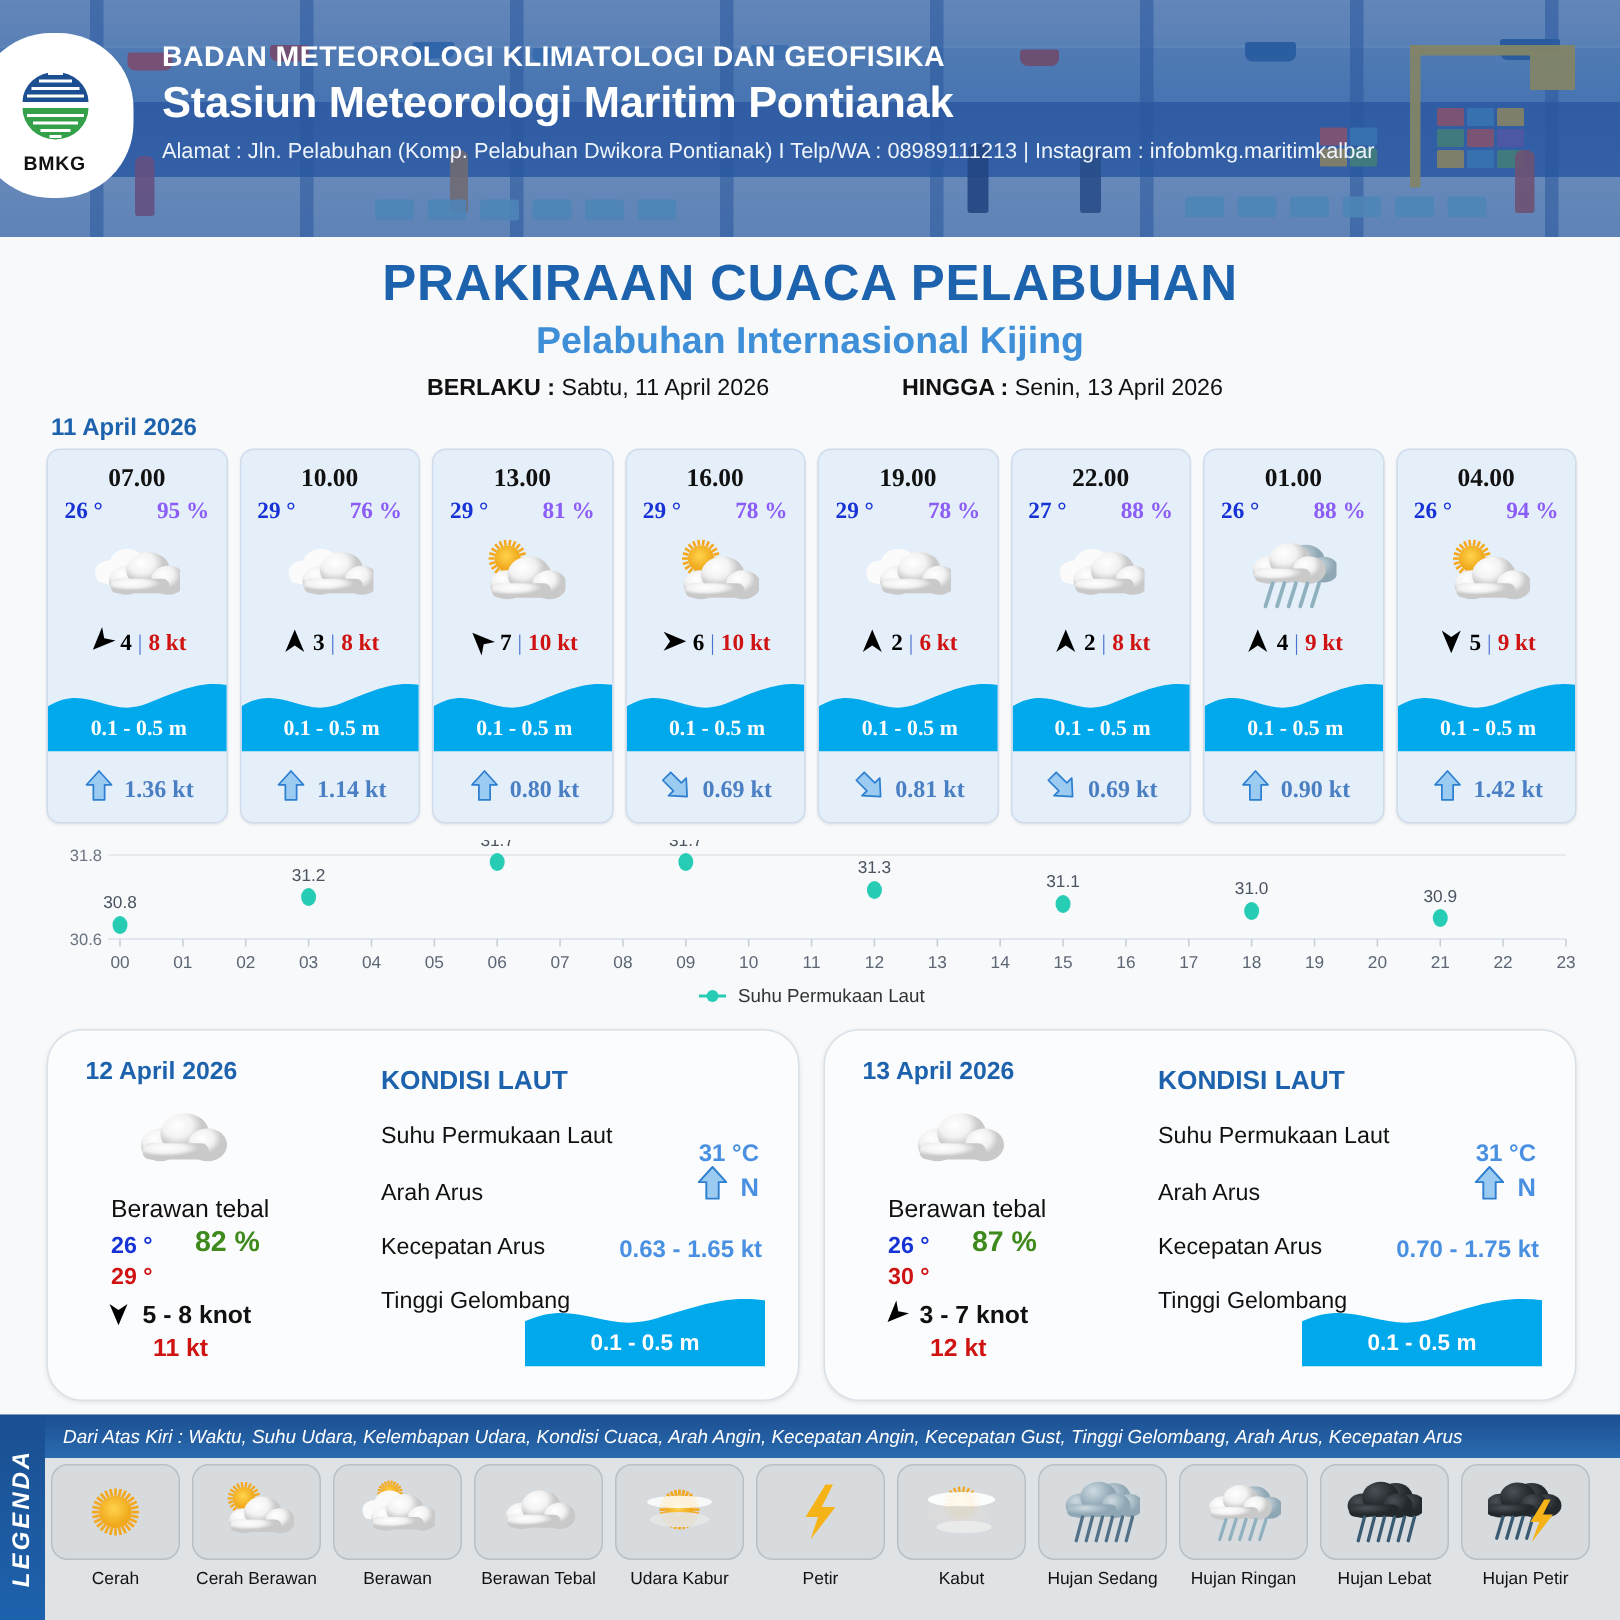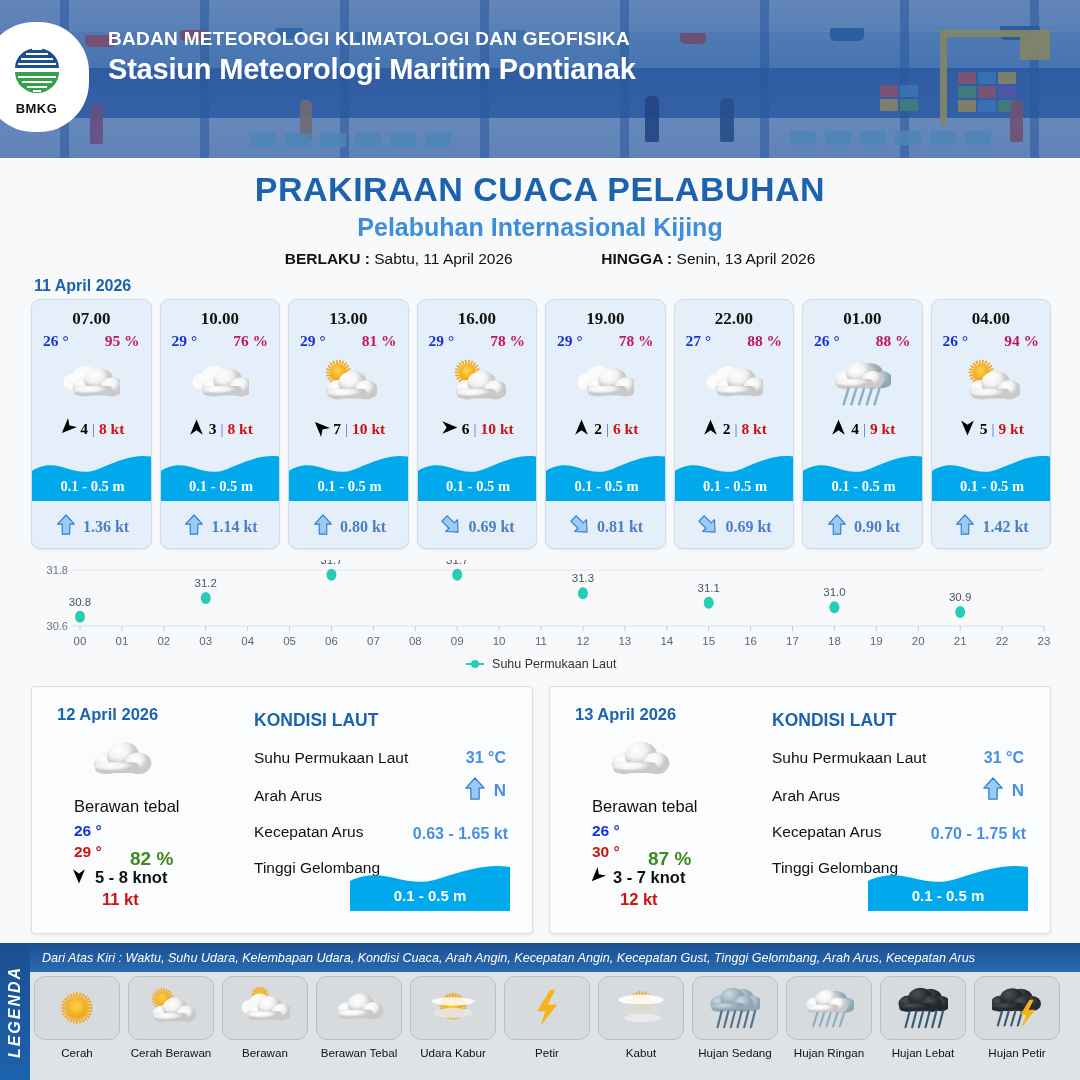--- a/index.html
+++ b/index.html
@@ -67,21 +67,21 @@
   .cards { position:absolute; left:31px; top:299px; width:1020px; display:flex; gap:8px; }
   .card {
     width:121px; height:250px; background:#e5eff9; border:1px solid #cfdced;
     border-radius:9px; overflow:hidden; position:relative;
     box-shadow:0 1px 2px rgba(0,0,0,.08);
     font-family:Liberation Serif, serif;
   }
   .c-time { text-align:center; font-size:17px; font-weight:bold; color:#111; margin-top:9px; }
   .c-vals { display:flex; justify-content:space-between; padding:3px 11px 0 11px; }
   .c-temp { font-size:15.5px; font-weight:bold; color:#1733d6; }
-  .c-hum { font-size:15.5px; font-weight:bold; color:#be185d; }
+  .c-hum { font-size:15.5px; font-weight:bold; color:#8b5cf6; }
   .c-icon { height:58px; display:flex; align-items:center; justify-content:center; margin-top:4px; }
   .c-wind { display:flex; align-items:center; justify-content:center; gap:3px; margin-top:6px; }
   .c-dir { font-size:18px; line-height:1; color:#000; }
   .c-wnum { font-size:15.5px; font-weight:bold; color:#000; }
   .c-bar { font-size:15px; color:#4a6fd0; margin:0 1px; }
   .c-gust { font-size:15.5px; font-weight:bold; color:#cf1212; }
   .wave-zone { position:absolute; left:0; bottom:47px; width:121px; height:58px; }
   .wave-svg { position:absolute; left:0; bottom:0; width:121px; height:58px; }
   .wave-label {
     position:absolute; left:0; bottom:6px; width:121px; text-align:center;
@@ -99,38 +99,38 @@
   .chart-legend {
     position:absolute; left:0; top:97px; width:1026px; text-align:center;
     font-size:12.5px; color:#333;
   }
   .lg-dot { display:inline-block; vertical-align:middle; margin-right:5px; }
 
   
   .days { position:absolute; left:31px; top:686px; width:1020px; display:flex; gap:16px; }
   .daypanel {
     width:502px; height:248px; background:#fbfcfd; border:1px solid #d8e0e8;
-    border-radius:4px; position:relative; box-shadow:0 1px 3px rgba(0,0,0,.08);
+    border-radius:24px; position:relative; box-shadow:0 1px 3px rgba(0,0,0,.08);
   }
   .dp-date { position:absolute; left:25px; top:18px; font-size:16.5px; font-weight:bold; color:#1d62ad; }
   .dp-icon { position:absolute; left:58px; top:42px; }
   .dp-cond { position:absolute; left:42px; top:110px; font-size:16.5px; color:#111; }
   .dp-tmin { position:absolute; left:42px; top:135px; font-size:15.5px; font-weight:bold; color:#1733d6; }
   .dp-tmax { position:absolute; left:42px; top:156px; font-size:15.5px; font-weight:bold; color:#cf1212; }
-  .dp-hum { position:absolute; left:98px; top:161px; font-size:19px; font-weight:bold; color:#3f8a1c; }
+  .dp-hum { position:absolute; left:98px; top:131px; font-size:19px; font-weight:bold; color:#3f8a1c; }
   .dp-wind { position:absolute; left:38px; top:180px; display:flex; align-items:center; gap:7px; }
   .dp-wdir { font-size:17px; color:#000; line-height:1; }
   .dp-wrange { font-size:16.5px; font-weight:bold; color:#111; }
   .dp-gust { position:absolute; left:70px; top:203px; font-size:16.5px; font-weight:bold; color:#cf1212; }
 
   .dp-sea-title { position:absolute; left:222px; top:23px; font-size:17.5px; font-weight:bold; color:#1d62ad; }
   .dp-r { position:absolute; left:222px; font-size:15.5px; color:#111; }
   .dp-r1 { top:62px; } .dp-r2 { top:100px; } .dp-r3 { top:136px; } .dp-r4 { top:172px; }
   .dp-v { position:absolute; font-size:16px; font-weight:bold; color:#4a90e2; }
-  .dp-sst { right:26px; top:62px; }
+  .dp-sst { right:26px; top:74px; }
   .dp-cdir { right:26px; top:90px; display:flex; align-items:center; gap:8px; }
   .dp-cdir .n { font-size:17px; font-weight:bold; color:#4a90e2; }
   .dp-cspd { right:24px; top:138px; }
   .dp-wavebox { position:absolute; right:22px; bottom:22px; width:160px; height:58px; }
   .dp-wavelbl {
     position:absolute; left:0; bottom:7px; width:160px; text-align:center;
     font-size:15px; font-weight:bold; color:#fff;
   }
 
   
@@ -235,20 +235,21 @@
           <path d="M24,53 L32,53" stroke="#fff" stroke-width="2"></path>
         </g>
       </svg>
     </div>
     <div class="logo-txt">BMKG</div>
   </div>
 
   <div class="hdr-text">
     <div class="hdr-line1">BADAN METEOROLOGI KLIMATOLOGI DAN GEOFISIKA</div>
     <div class="hdr-line2">Stasiun Meteorologi Maritim Pontianak</div>
+    <div class="hdr-line3">Alamat : Jln. Pelabuhan (Komp. Pelabuhan Dwikora Pontianak) I Telp/WA : 08989111213 | Instagram : infobmkg.maritimkalbar</div>
   </div>
 </div>
 
 <div class="title-wrap">
   <div class="t1">PRAKIRAAN CUACA PELABUHAN</div>
   <div class="t2">Pelabuhan Internasional Kijing</div>
   <div class="t3">
     <span class="grp">
       <span class="lbl">BERLAKU :</span>
       <span>Sabtu, 11 April 2026</span>

